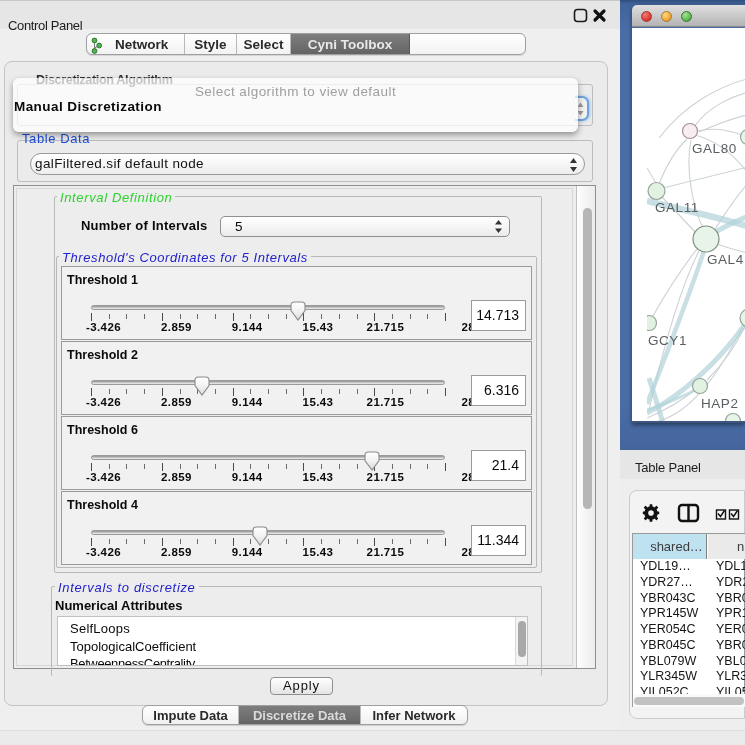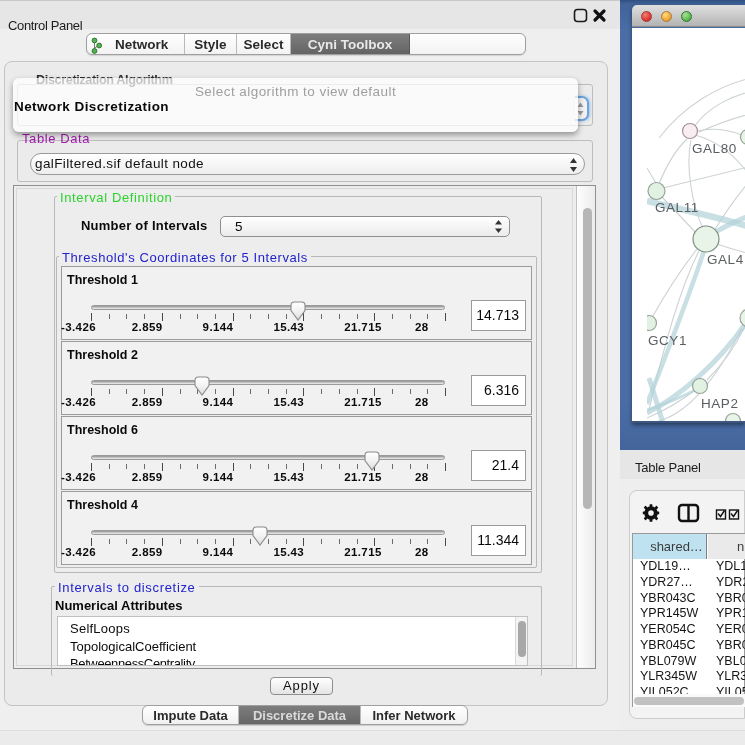--- a/index.html
+++ b/index.html
@@ -24,21 +24,21 @@
   background:#ebebeb; border:1px solid #c4c4c4; border-radius:8px; }
 
 
 #dag { position:absolute; left:17px; top:84px; width:576px; height:42px; border:1px solid #bdbdbd; border-radius:3px; }
 #dagtitle { position:absolute; left:36px; top:73px; font-size:12.7px; font-weight:bold; letter-spacing:-0.4px; color:#2e2e2e; }
 #dacombo { position:absolute; left:575px; top:96px; width:14px; height:25px; border:2.5px solid #6fa3dc;
   border-left:none; border-radius:0 7px 7px 0; box-shadow:1px 0 3px #9cbfe8; background:#f2f2f2; }
 
 
 #tdg { position:absolute; left:17px; top:140px; width:576px; height:42px; border:1px solid #bdbdbd; border-radius:3px; }
-#tdtitle { position:absolute; left:22px; top:131px; font-size:13px; letter-spacing:0.6px; color:#a21caf; }
+#tdtitle { position:absolute; left:22px; top:131px; font-size:13px; letter-spacing:0.6px; color:#1d4ed8; }
 #tdcombo { position:absolute; left:30px; top:153px; width:555px; height:22px;
   background:linear-gradient(180deg,#ffffff,#ededed); border:1px solid #9a9a9a; border-radius:11px;
   font-size:13.5px; letter-spacing:0.38px; color:#111; line-height:20px; padding-left:4px; }
 
 
 #popup { position:absolute; left:13px; top:78px; width:565px; height:54px; z-index:50;
   background:rgba(255,255,255,0.72); border-radius:6px;
   box-shadow:0 3px 6px rgba(0,0,0,0.38); }
 #popup .ph { position:absolute; left:0; top:6px; width:100%; text-align:center; font-size:13.5px; letter-spacing:0.45px; color:#9f9f9f; }
 #popup .i1 { position:absolute; left:1px; top:21px; font-size:13.5px; letter-spacing:0.43px; font-weight:bold; color:#0a0a0a; }
@@ -47,36 +47,36 @@
 
 #sp { position:absolute; left:13px; top:185px; width:583px; height:484px;
   border:1px solid #8f8f8f; background:#ededed; }
 #spinner { position:absolute; left:2px; top:2px; width:557px; height:478px; border:1px solid #d8d8d8; }
 #sbar { position:absolute; right:0px; top:0px; width:19px; height:482px;
   background:linear-gradient(90deg,#fdfdfd,#ececec); border-left:1px solid #c0c0c0; }
 #sbar .th { position:absolute; left:6px; top:22px; width:9px; height:301px; background:#b6b6b6; border-radius:4.5px; }
 
 
 .group { position:absolute; border:1px solid #b8b8b8; border-radius:2px; }
-.gt { position:absolute; font-size:13px; background:#ededed; padding:0 3px; }
+.gt { position:absolute; font-size:13px; background:#ededed; padding:0 3px;font-style:italic; }
 
 
 #noi_label { position:absolute; left:81px; top:218px; font-size:13px; letter-spacing:0.23px; font-weight:bold; color:#0a0a0a; }
 #noi_combo { position:absolute; left:220px; top:216px; width:290px; height:21px;
   background:linear-gradient(180deg,#ffffff,#ebebeb); border:1px solid #8f8f8f; border-radius:5px; }
 #noi_combo .v { position:absolute; left:14px; top:2px; font-size:13.5px; color:#0a0a0a; }
 
 
 .tbox { position:absolute; left:61px; width:471px; height:74px; background:#f1f1f1; border:1px solid #9b9b9b; }
 .tlabel { position:absolute; left:5px; top:6px; font-size:12.5px; font-weight:bold; color:#0a0a0a; }
 .track { position:absolute; left:29px; top:38px; width:354px; height:5px; border-radius:2.5px;
   background:linear-gradient(180deg,#8f8f8f,#c9c9c9 55%,#efefef); border:1px solid #9a9a9a; }
 .tj { position:absolute; top:46px; width:1px; height:8px; background:#4a4a4a; }
 .tk { position:absolute; top:47px; width:1px; height:5px; background:#6a6a6a; }
-.tlab { position:absolute; top:54px; width:60px; text-align:left; font-size:11.5px; letter-spacing:0.4px; font-weight:bold; color:#0a0a0a; }
+.tlab { position:absolute; top:54px; width:60px; text-align:right; font-size:11.5px; letter-spacing:0.4px; font-weight:bold; color:#0a0a0a; }
 .thumb { position:absolute; top:33.5px; }
 .vbox { position:absolute; left:409px; top:33px; width:55px; height:31px; background:#fff;
   border:1px solid #9a9a9a; font-size:14px; color:#0a0a0a; text-align:right; line-height:29px; padding-right:6px; }
 
 
 #numattr { position:absolute; left:55px; top:598px; font-size:13px; font-weight:bold; color:#0a0a0a; }
 #alist { position:absolute; left:57px; top:616px; width:471px; height:50px; background:#fff; border:1px solid #c0c0c0; overflow:hidden; }
 #alist .it { position:absolute; left:12px; font-size:13px; color:#0a0a0a; }
 #alist .sb { position:absolute; right:0; top:0; width:12px; height:50px; background:#f4f4f4; border-left:1px solid #dadada; }
 #alist .sb i { position:absolute; left:1.5px; top:4px; width:8px; height:36px; background:#a8a8a8; border-radius:4px; }
@@ -161,21 +161,21 @@
 <div id="tdcombo">galFiltered.sif default node
   <svg style="position:absolute; right:6px; top:3px" width="9" height="16" viewBox="0 0 9 16">
     <path d="M 4.5 1 L 8 6 L 1 6 Z" fill="#333"></path>
       <path d="M 4.5 15 L 1 10 L 8 10 Z" fill="#333"></path>
   </svg>
 </div>
 
 
 <div id="popup">
   <div class="ph">Select algorithm to view default</div>
-  <div class="i1">Network Discretization</div>
+  <div class="i1">Manual Discretization</div>
 </div>
 
 
 <div id="sp">
     <div id="spinner"></div>
     <div id="sbar">
       <div class="th"></div>
     </div>
   </div>
 

